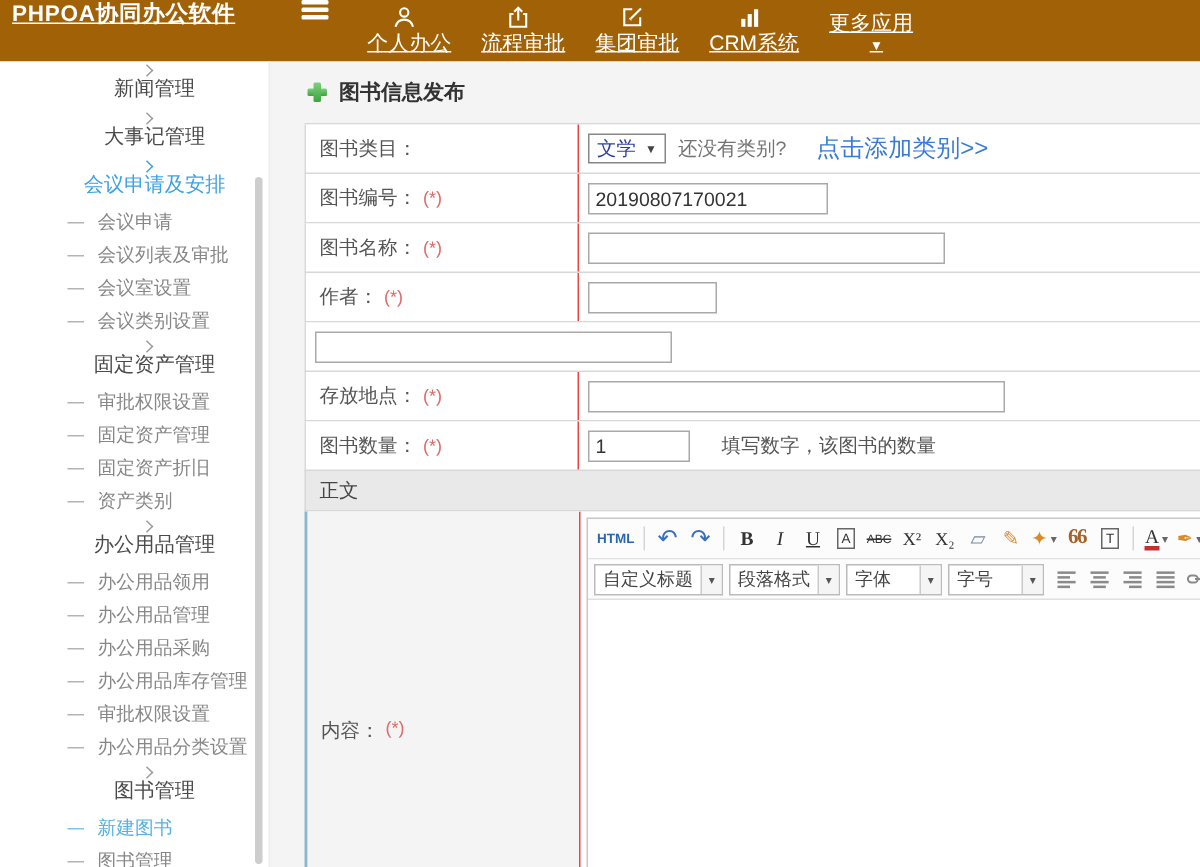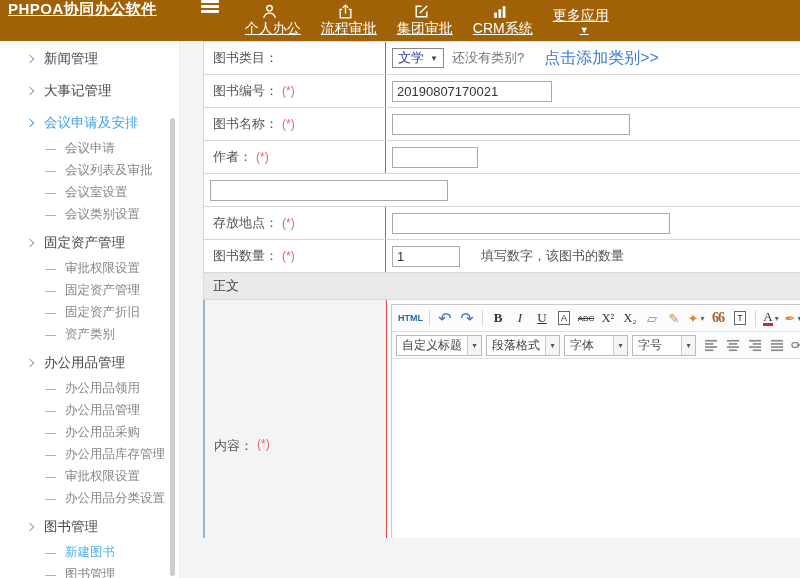--- a/index.html
+++ b/index.html
@@ -19,21 +19,21 @@
     margin-right:20px; white-space:nowrap; cursor:pointer;flex-direction:column; }
   .nico { width:17px; height:17px; margin-right:6px; display:inline-flex; }
   .nico svg { width:100%; height:100%; }
   .ncaret { font-size:9px; margin-left:7px; }
 
   
   .sidebar { position:absolute; left:0; top:41px; width:180px; height:537px; background:#fff;
     overflow:hidden; border-right:1px solid #ededed; }
   .sgroup { margin-top:3px; }
   .sparent { height:29px; display:flex; align-items:center; padding-left:27px; font-size:13.5px;
-    color:#4a4a4a; cursor:pointer; }
+    color:#4a4a4a; cursor:pointer;flex-direction:column; }
   .chev { width:6px; height:6px; border-top:1.4px solid #9b9b9b; border-right:1.4px solid #9b9b9b;
     transform:rotate(45deg); margin-right:11px; flex:none; }
   .sactive { color:#3ca1e6; }
   .sactive .chev { border-color:#3ca1e6; }
   .schild { height:22px; display:flex; align-items:center; padding-left:45px; font-size:12.5px;
     color:#878787; cursor:pointer; }
   .dash { margin-right:9px; font-size:11px; color:#9c9c9c; }
   .scactive { color:#55b1e8; }
   .scactive .dash { color:#55b1e8; }
   .sb-thumb { position:absolute; right:4px; top:77px; width:5px; height:458px; background:#cdcdcd;
@@ -263,20 +263,24 @@
           <div class="schild">
             <span class="dash">—</span>
             <span>图书管理</span>
           </div>
         </div>
       </div>
     <div class="sb-thumb"></div>
   </aside>
 
   <div class="main">
+    <div class="page-head">
+      <span class="plus-icon"></span>
+      <span class="page-title">图书信息发布</span>
+    </div>
 
     <div class="ftable">
 
       <div class="frow">
         <div class="flabel">
             <span>图书类目：</span>
           </div>
         <div class="fval">
           <span class="select-box">
             <span class="selval">文学</span>

